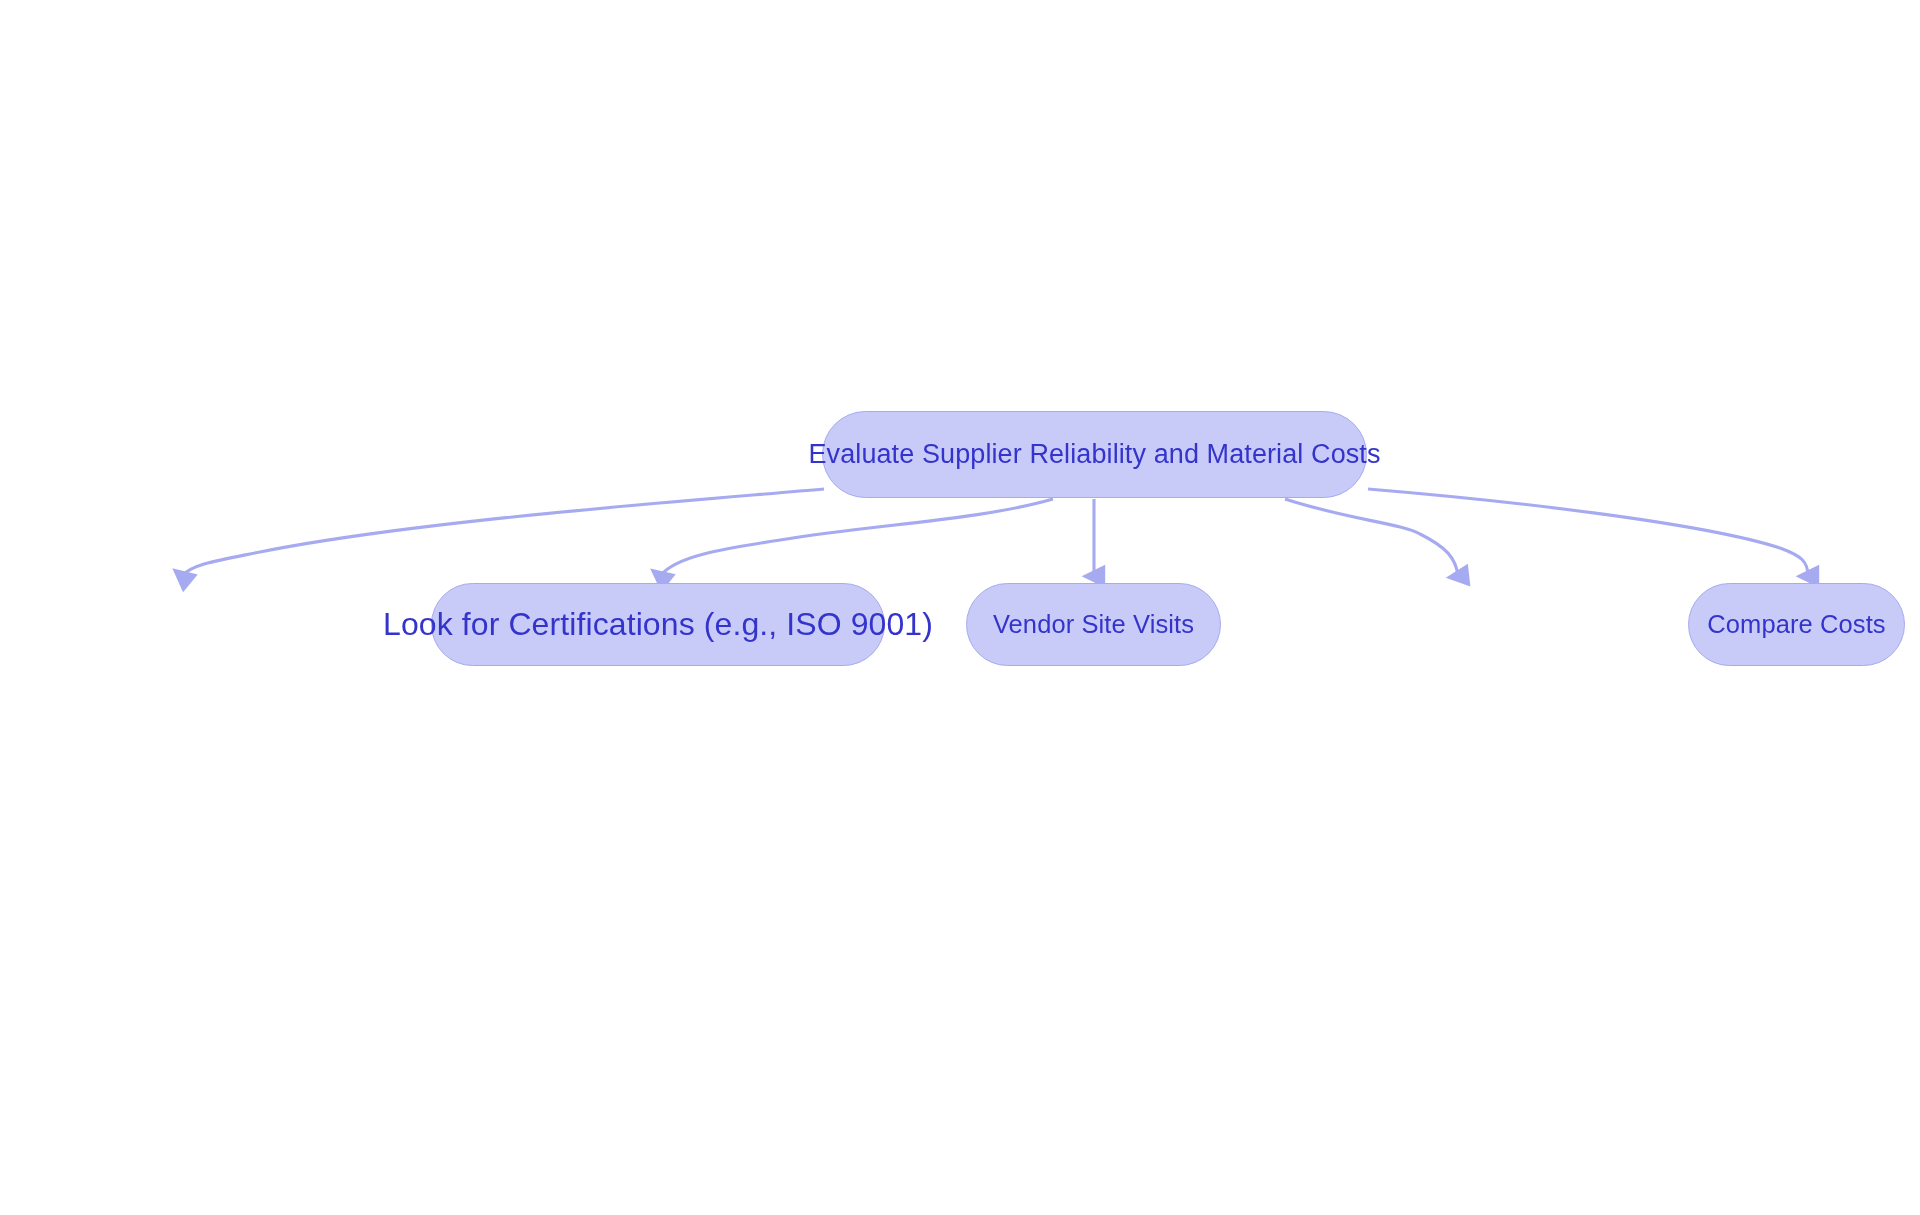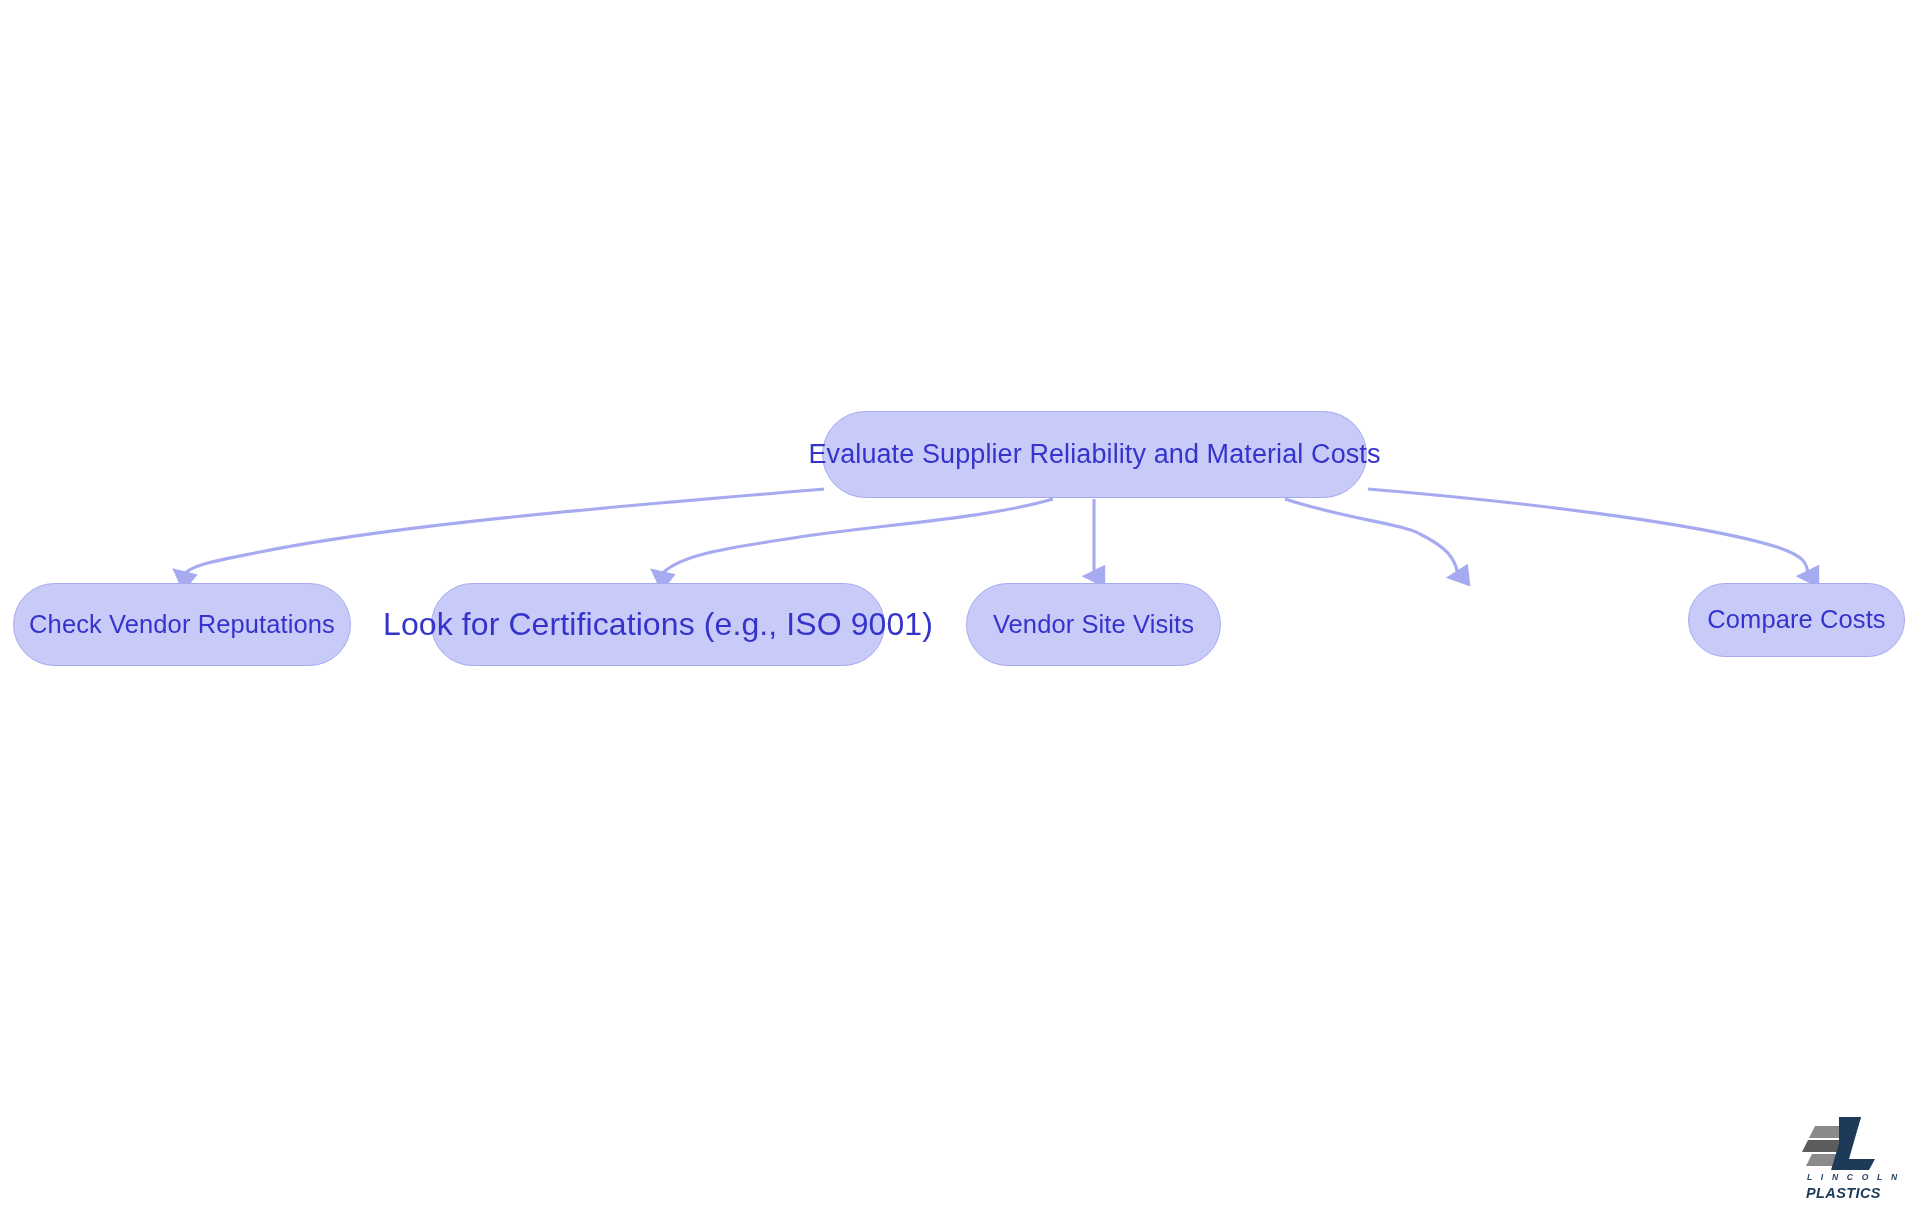--- a/index.html
+++ b/index.html
@@ -75,21 +75,21 @@
     left: 1305px;
     top: 583px;
     width: 302px;
     height: 83px;
     font-size: 25.5px;
   }
   #node-c4 {
     left: 1688px;
     top: 583px;
     width: 217px;
-    height: 74px;
+    height: 83px;
     font-size: 25.5px;
   }
   #logo {
     position: absolute;
     left: 1795px;
     top: 1112px;
     width: 110px;
     height: 96px;
   }
   .logo-word-lincoln {
@@ -135,44 +135,28 @@
 
     <path d="M 1285 499 C 1350 520, 1400 523, 1420 534 C 1446 547, 1456 558, 1458 576" fill="none" stroke="#a6aaf0" stroke-width="3.1" marker-end="url(#arrowhead)"></path>
 
     <path d="M 1368 489 C 1500 500, 1700 522, 1780 548 C 1802 556, 1808 562, 1808 576" fill="none" stroke="#a6aaf0" stroke-width="3.1" marker-end="url(#arrowhead)"></path>
   </svg>
 
   <div class="node" id="node-root">
     <span class="node-label">Evaluate Supplier Reliability and Material Costs</span>
   </div>
 
-  <div class="node" id="node-c0">
-    <span class="node-label">Check Vendor Reputations</span>
-  </div>
 
   <div class="node" id="node-c1">
     <span class="node-label">Look for Certifications (e.g., ISO 9001)</span>
   </div>
 
   <div class="node" id="node-c2">
     <span class="node-label">Vendor Site Visits</span>
   </div>
 
 
   <div class="node" id="node-c4">
     <span class="node-label">Compare Costs</span>
   </div>
 
-  <div id="logo">
-    <svg width="110" height="60" viewBox="0 0 110 60" xmlns="http://www.w3.org/2000/svg">
-
-      <polygon points="20,14 52,14 46,26 14,26" fill="#8a8a8a"></polygon>
-      <polygon points="13,28 49,28 43,40 7,40" fill="#5c5c5c"></polygon>
-      <polygon points="17,42 47,42 41,54 11,54" fill="#8a8a8a"></polygon>
-
-      <polygon points="44,5 66,5 54,47 80,47 74,58 36,58 50,12" fill="#1d3a58"></polygon>
-      <polygon points="44,5 66,5 58,30 44,30" fill="#1d3a58"></polygon>
-    </svg>
-    <div class="logo-word-lincoln">L I N C O L N</div>
-    <div class="logo-word-plastics">PLASTICS</div>
-  </div>
 
 </div>
 
 </body></html>

